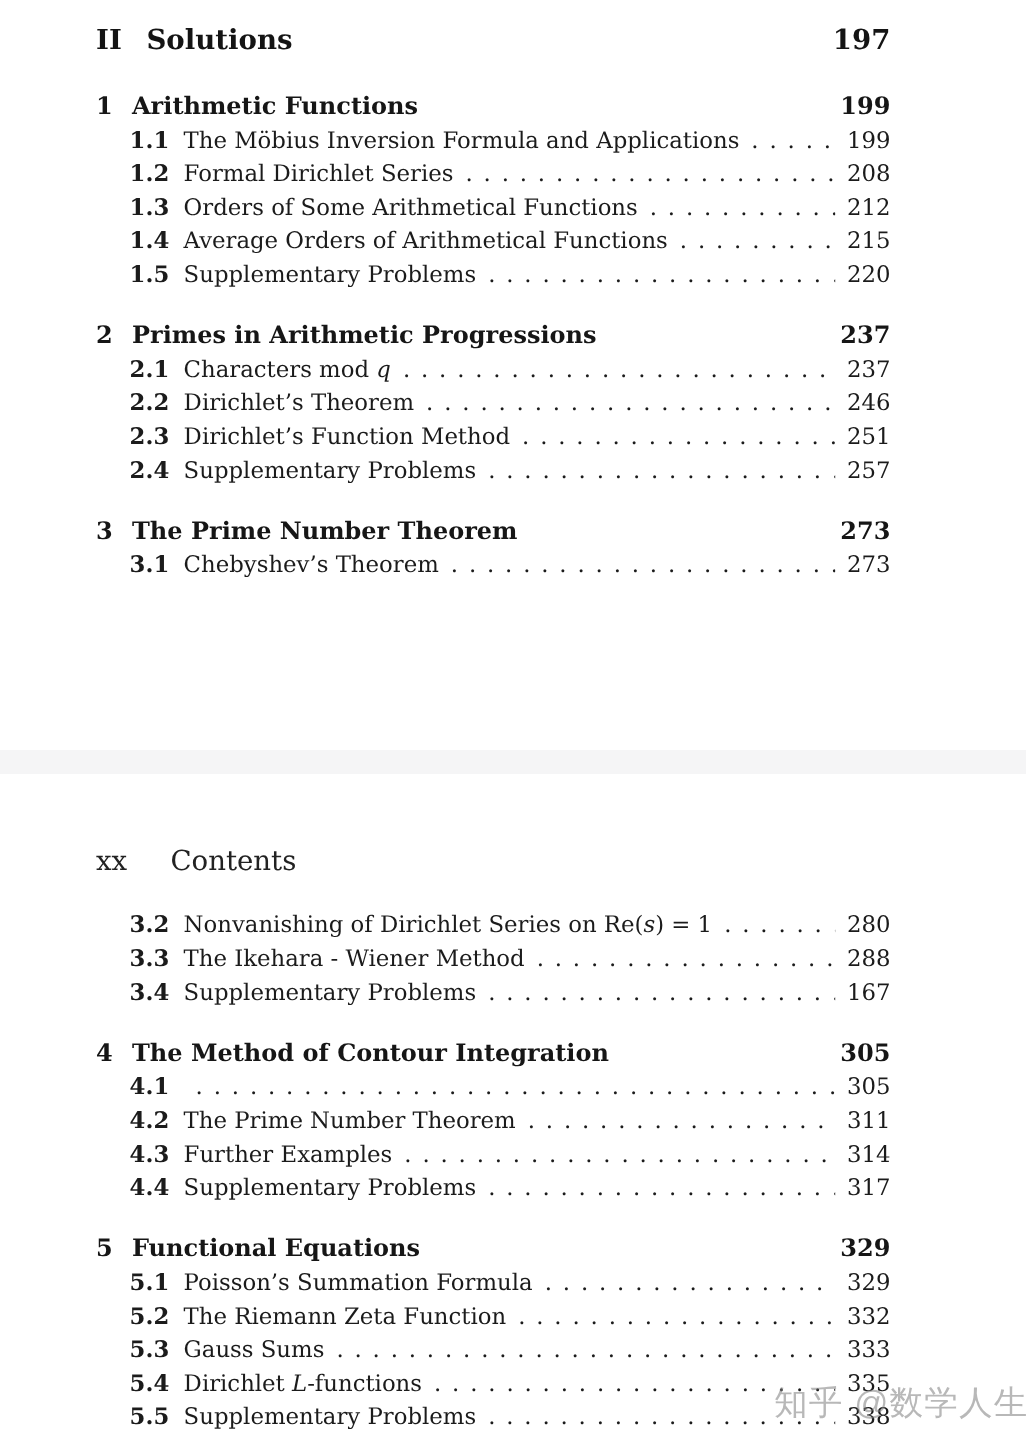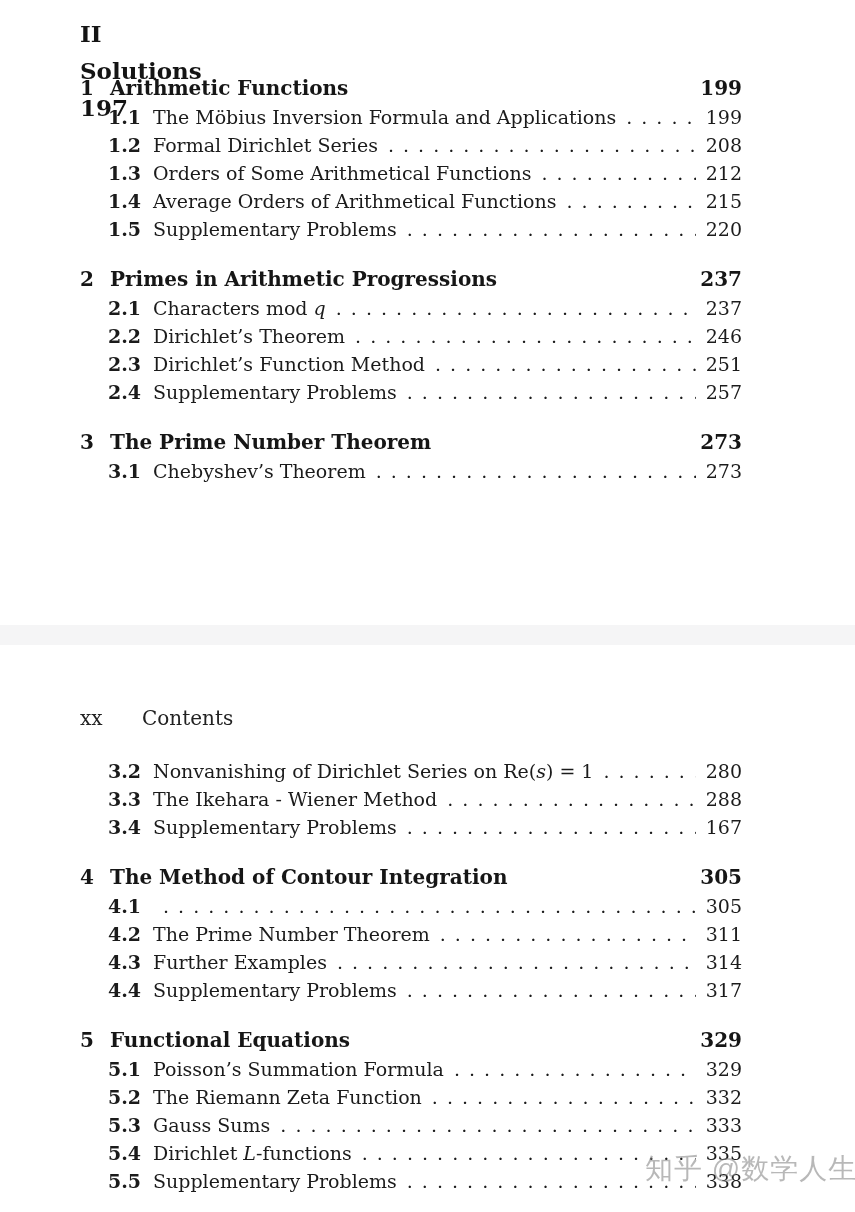--- a/index.html
+++ b/index.html
@@ -19,21 +19,21 @@
 
   .divider{
     position:absolute;left:0;top:625px;width:855px;height:20px;
     background:#f5f5f6;
   }
 
   
   .row{display:flex;align-items:baseline;margin-left:80px;margin-right:113px;}
 
   
-  .part-row{margin-top:15px;height:37px;line-height:37px;font-size:23px;font-weight:700;color:#141414;flex-direction:column;}
+  .part-row{margin-top:15px;height:37px;line-height:37px;font-size:23px;font-weight:700;color:#141414;}
   .part-num{flex:none;width:42px;}
 
   
   .chapter-row{height:30px;line-height:30px;font-size:20px;font-weight:700;color:#161616;margin-top:21px;}
   .ch-num{flex:none;width:30px;}
 
   
   .section-row{height:28px;line-height:28px;font-size:19px;padding-left:28px;}
   .sec-num{flex:none;width:45px;font-weight:bold;}
 
@@ -45,21 +45,21 @@
     margin-left:10px;margin-right:6px;text-align:left;
   }
   .leader::after{
     content:". . . . . . . . . . . . . . . . . . . . . . . . . . . . . . . . . . . . . . . .";
     word-spacing:3px;
   }
 
   .page-num{flex:none;min-width:40px;text-align:right;}
 
   
-  .header-row{margin-top:60px;height:26px;line-height:26px;font-size:20px;color:#222;}
+  .header-row{margin-top:60px;height:26px;line-height:26px;font-size:23px;color:#222;}
   .hdr-folio{flex:none;width:62px;}
 
   
   #entries-2 .section-row:first-child{margin-top:26px;}
 
   
   .watermark{
     position:absolute;left:645px;top:1152px;
     font-family:"Liberation Sans","DejaVu Sans",sans-serif;
     font-size:28px;line-height:34px;letter-spacing:1px;

